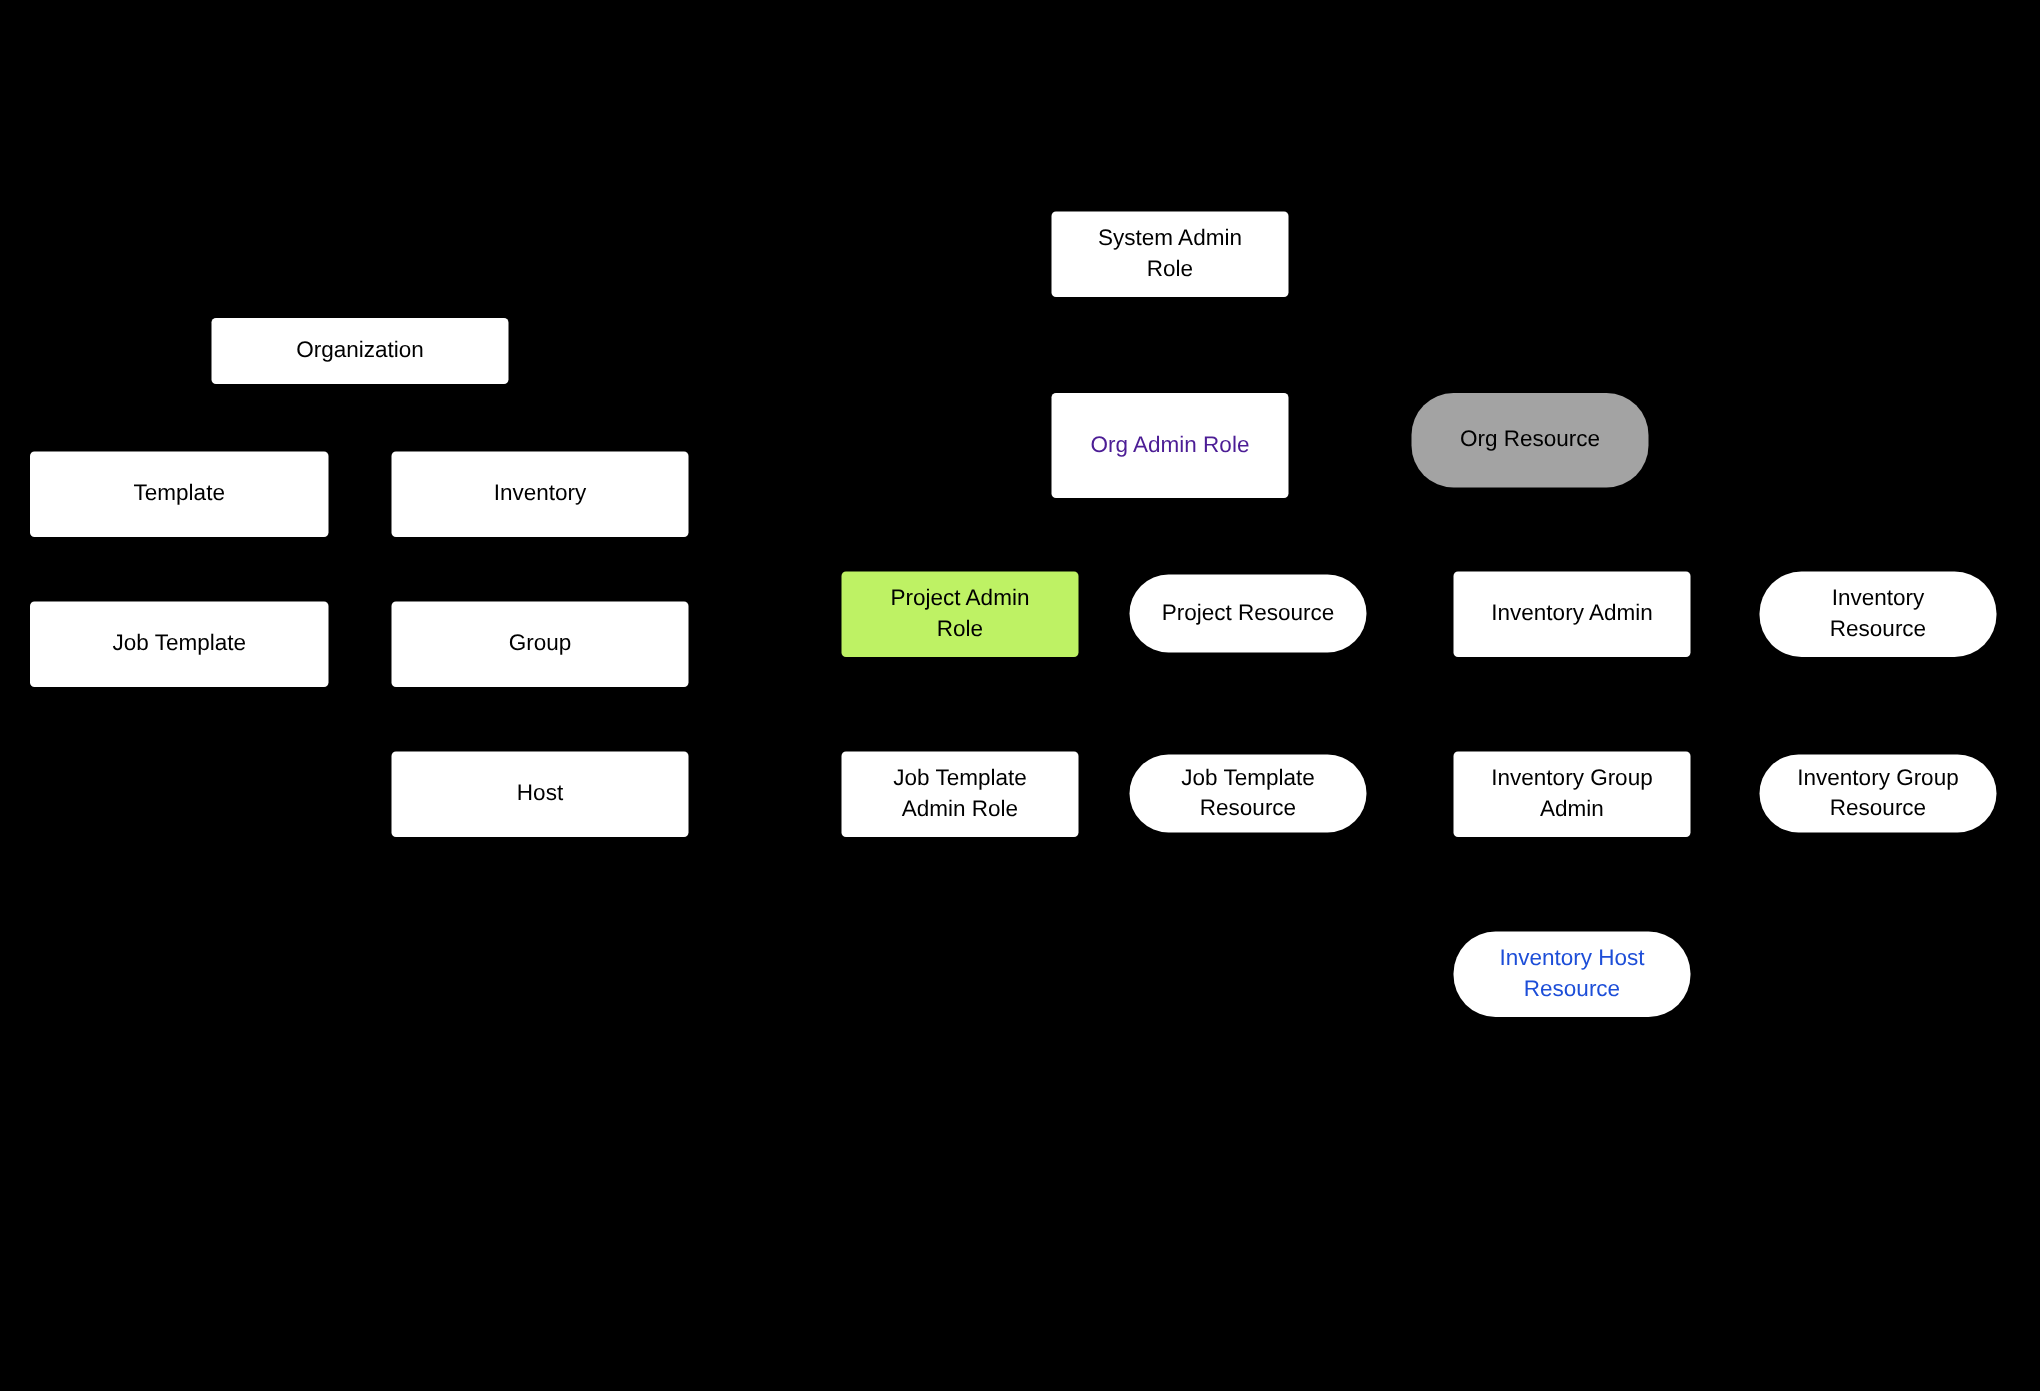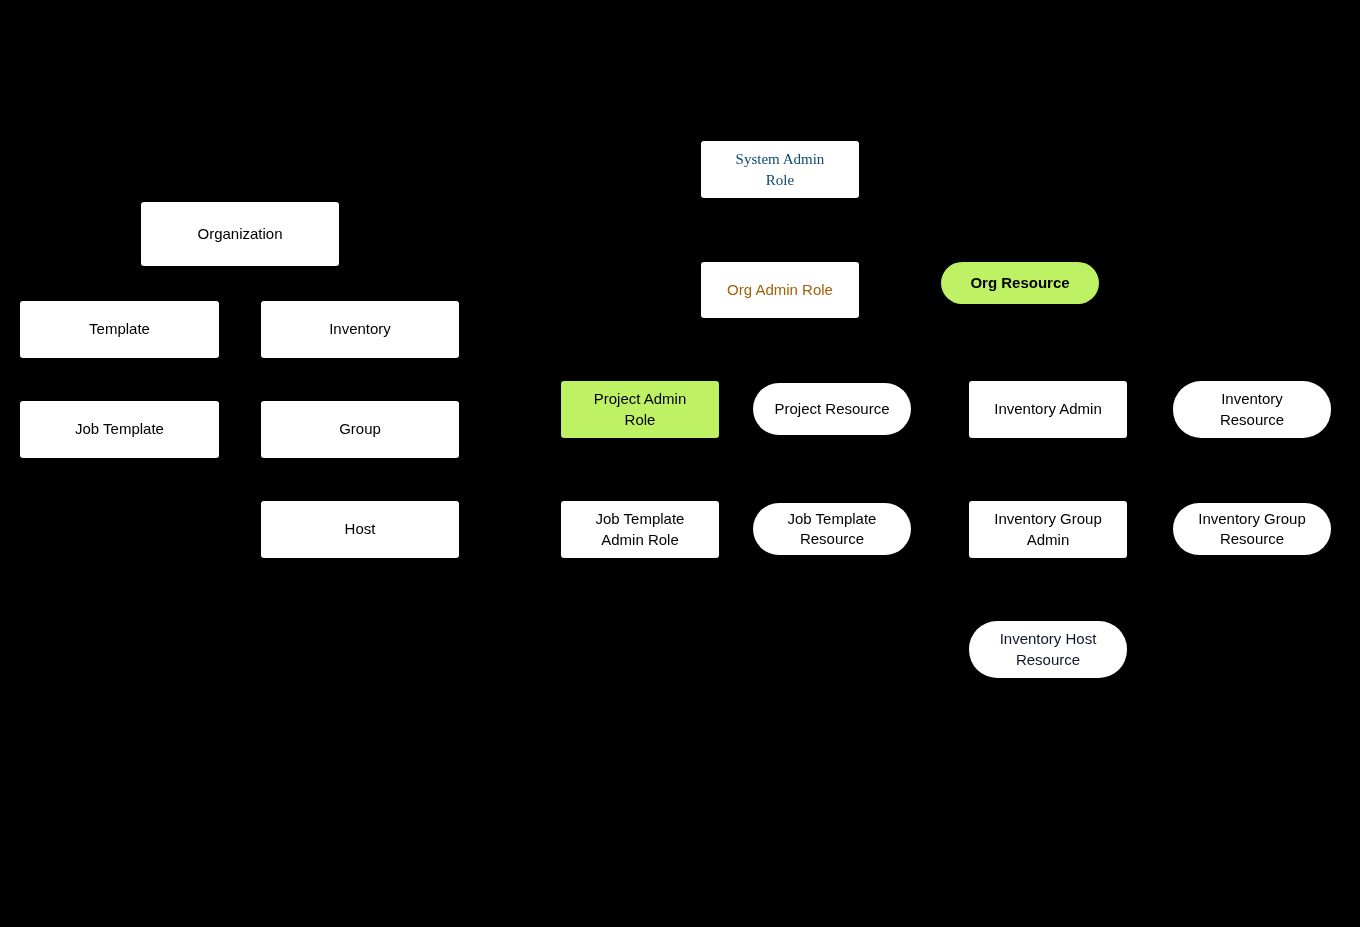--- a/index.html
+++ b/index.html
@@ -36,21 +36,21 @@
   .node .label {
     white-space: pre-line;
     padding: 2px 6px;
   }
 </style>
 </head>
 <body>
 
 <div class="canvas" style="background: rgb(0, 0, 0);">
 
-  <div class="node rect" style="left: 141px; top: 202px; width: 198px; height: 64px; background: rgb(255, 255, 255); color: rgb(0, 0, 0);">
+  <div class="node rect" style="left: 141px; top: 212px; width: 198px; height: 44px; background: rgb(255, 255, 255); color: rgb(0, 0, 0);">
     <span class="label">Organization</span>
   </div>
 
   <div class="node rect" style="left: 20px; top: 301px; width: 199px; height: 57px; background: rgb(255, 255, 255); color: rgb(0, 0, 0);">
     <span class="label">Template</span>
   </div>
 
   <div class="node rect" style="left: 261px; top: 301px; width: 198px; height: 57px; background: rgb(255, 255, 255); color: rgb(0, 0, 0);">
     <span class="label">Inventory</span>
   </div>
@@ -60,30 +60,30 @@
   </div>
 
   <div class="node rect" style="left: 261px; top: 501px; width: 198px; height: 57px; background: rgb(255, 255, 255); color: rgb(0, 0, 0);">
     <span class="label">Host</span>
   </div>
 
   <div class="node rect" style="left: 261px; top: 401px; width: 198px; height: 57px; background: rgb(255, 255, 255); color: rgb(0, 0, 0);">
     <span class="label">Group</span>
   </div>
 
-  <div class="node rect" style="left: 701px; top: 141px; width: 158px; height: 57px; background: rgb(255, 255, 255); color: #0c4a6e; font-family: Liberation Serif, serif;">
+  <div class="node rect" style="left: 701px; top: 141px; width: 158px; height: 57px; background: rgb(255, 255, 255); color: #000000;">
     <span class="label">System Admin
 Role</span>
   </div>
 
-  <div class="node rect" style="left: 701px; top: 262px; width: 158px; height: 56px; background: rgb(255, 255, 255); color: #a16207;">
+  <div class="node rect" style="left: 701px; top: 262px; width: 158px; height: 70px; background: rgb(255, 255, 255); color: #4c1d95;">
     <span class="label">Org Admin Role</span>
   </div>
 
-  <div class="node stadium" style="left: 941px; top: 262px; width: 158px; height: 42px; background: #bef264; color: rgb(0, 0, 0); font-weight: bold;">
+  <div class="node stadium" style="left: 941px; top: 262px; width: 158px; height: 63px; background: #a3a3a3; color: rgb(0, 0, 0);">
     <span class="label">Org Resource</span>
   </div>
 
   <div class="node rect" style="left: 561px; top: 381px; width: 158px; height: 57px; background: #bef264; color: rgb(0, 0, 0);">
     <span class="label">Project Admin
 Role</span>
   </div>
 
   <div class="node rect" style="left: 969px; top: 381px; width: 158px; height: 57px; background: rgb(255, 255, 255); color: rgb(0, 0, 0);">
     <span class="label">Inventory Admin</span>
@@ -111,18 +111,18 @@
   <div class="node rect" style="left: 969px; top: 501px; width: 158px; height: 57px; background: rgb(255, 255, 255); color: rgb(0, 0, 0);">
     <span class="label">Inventory Group
 Admin</span>
   </div>
 
   <div class="node stadium" style="left: 1173px; top: 503px; width: 158px; height: 52px; background: rgb(255, 255, 255); color: rgb(0, 0, 0);">
     <span class="label">Inventory Group
 Resource</span>
   </div>
 
-  <div class="node stadium" style="left: 969px; top: 621px; width: 158px; height: 57px; background: rgb(255, 255, 255); color: #0f172a;">
+  <div class="node stadium" style="left: 969px; top: 621px; width: 158px; height: 57px; background: rgb(255, 255, 255); color: #1d4ed8;">
     <span class="label">Inventory Host
 Resource</span>
   </div>
 
 </div>
 
 </body></html>

